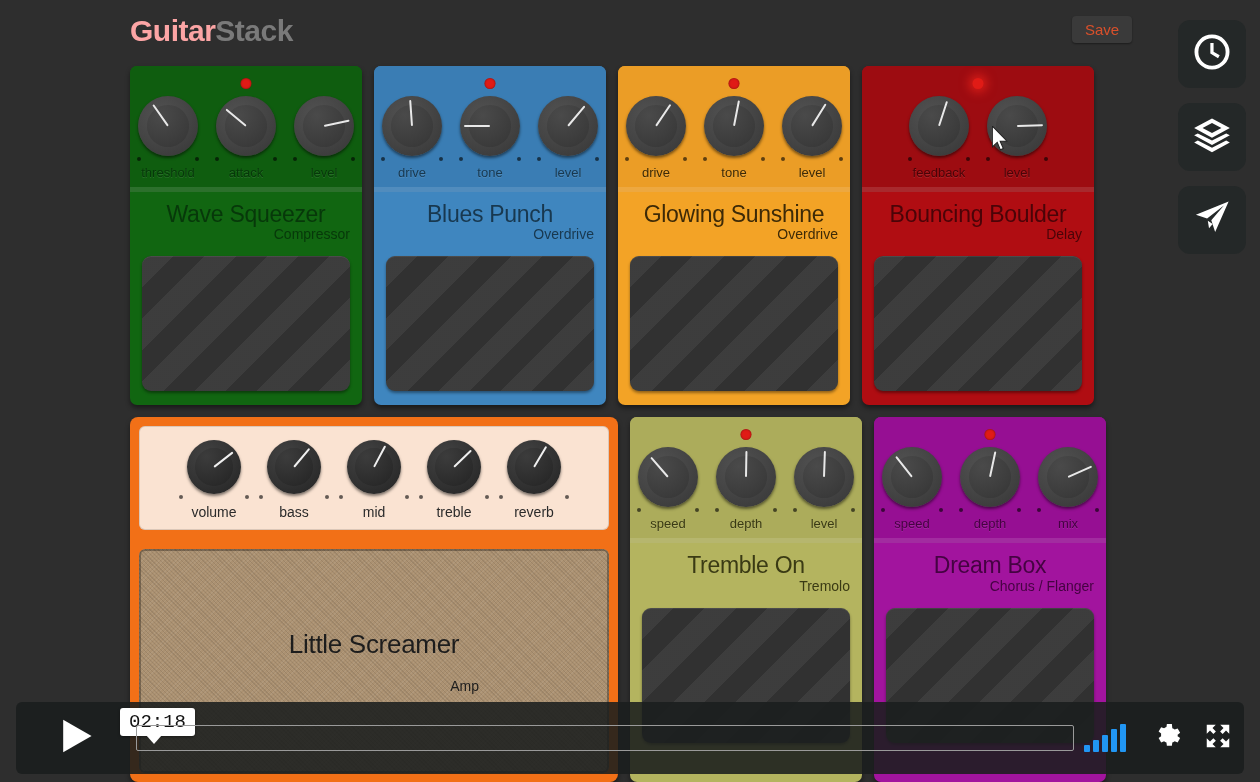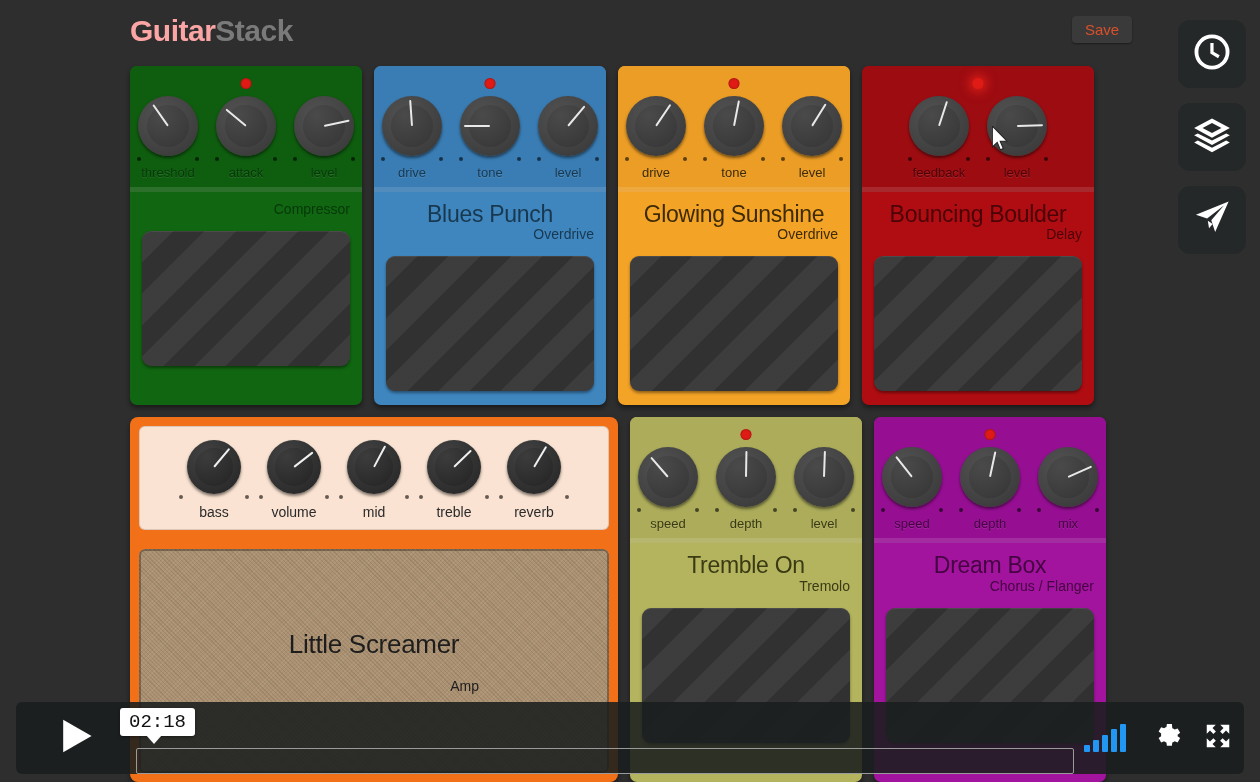--- a/index.html
+++ b/index.html
@@ -223,21 +223,21 @@
     z-index: 50;
   }
   .play-btn {
     width: 120px; height: 72px;
     display: flex; align-items: center; justify-content: center;
     cursor: pointer;
   }
   .play-btn svg { width: 44px; height: 44px; fill: #ffffff; }
   .progress-wrap {
     flex: 1; height: 72px; position: relative;
-    display: flex; align-items: flex-end;
+    display: flex; align-items: center;
     cursor: pointer;
   }
   .progress-track {
     width: 100%; height: 26px;
     border: 1px solid #9a9a9a;
     background: transparent;
     border-radius: 2px;
     position: relative;
   }
   .progress-fill { height: 100%; background: transparent; }
@@ -342,20 +342,21 @@
                 </div>
               <div class="dots">
                   <i class="l"></i>
                   <i class="r"></i>
                 </div>
               <div class="knob-label">level</div>
             </div>
           </div>
         </div>
         <div class="pedal-body">
+          <div class="pedal-name">Wave Squeezer</div>
           <div class="pedal-type">Compressor</div>
           <div class="footswitch"></div>
         </div>
       </div>
 
       <div class="pedal p-blue">
         <div class="pedal-top">
           <div class="led"></div>
           <div class="knob-row">
             <div class="knob-cell">
@@ -474,37 +475,37 @@
       </div>
 
     </div>
 
     <div class="row">
 
       <div class="amp">
         <div class="amp-panel">
           <div class="amp-knob-cell">
             <div class="amp-knob">
-                <div class="pointer" style="transform: translate(-50%, 0px) rotate(220deg);"></div>
+                <div class="pointer" style="transform: translate(-50%, 0px) rotate(232deg);"></div>
               </div>
             <div class="dots">
                 <i class="l"></i>
                 <i class="r"></i>
               </div>
-            <div class="amp-label">bass</div>
+            <div class="amp-label">volume</div>
           </div>
           <div class="amp-knob-cell">
             <div class="amp-knob">
-                <div class="pointer" style="transform: translate(-50%, 0px) rotate(232deg);"></div>
+                <div class="pointer" style="transform: translate(-50%, 0px) rotate(220deg);"></div>
               </div>
             <div class="dots">
                 <i class="l"></i>
                 <i class="r"></i>
               </div>
-            <div class="amp-label">volume</div>
+            <div class="amp-label">bass</div>
           </div>
           <div class="amp-knob-cell">
             <div class="amp-knob">
                 <div class="pointer" style="transform: translate(-50%, 0px) rotate(208deg);"></div>
               </div>
             <div class="dots">
                 <i class="l"></i>
                 <i class="r"></i>
               </div>
             <div class="amp-label">mid</div>

